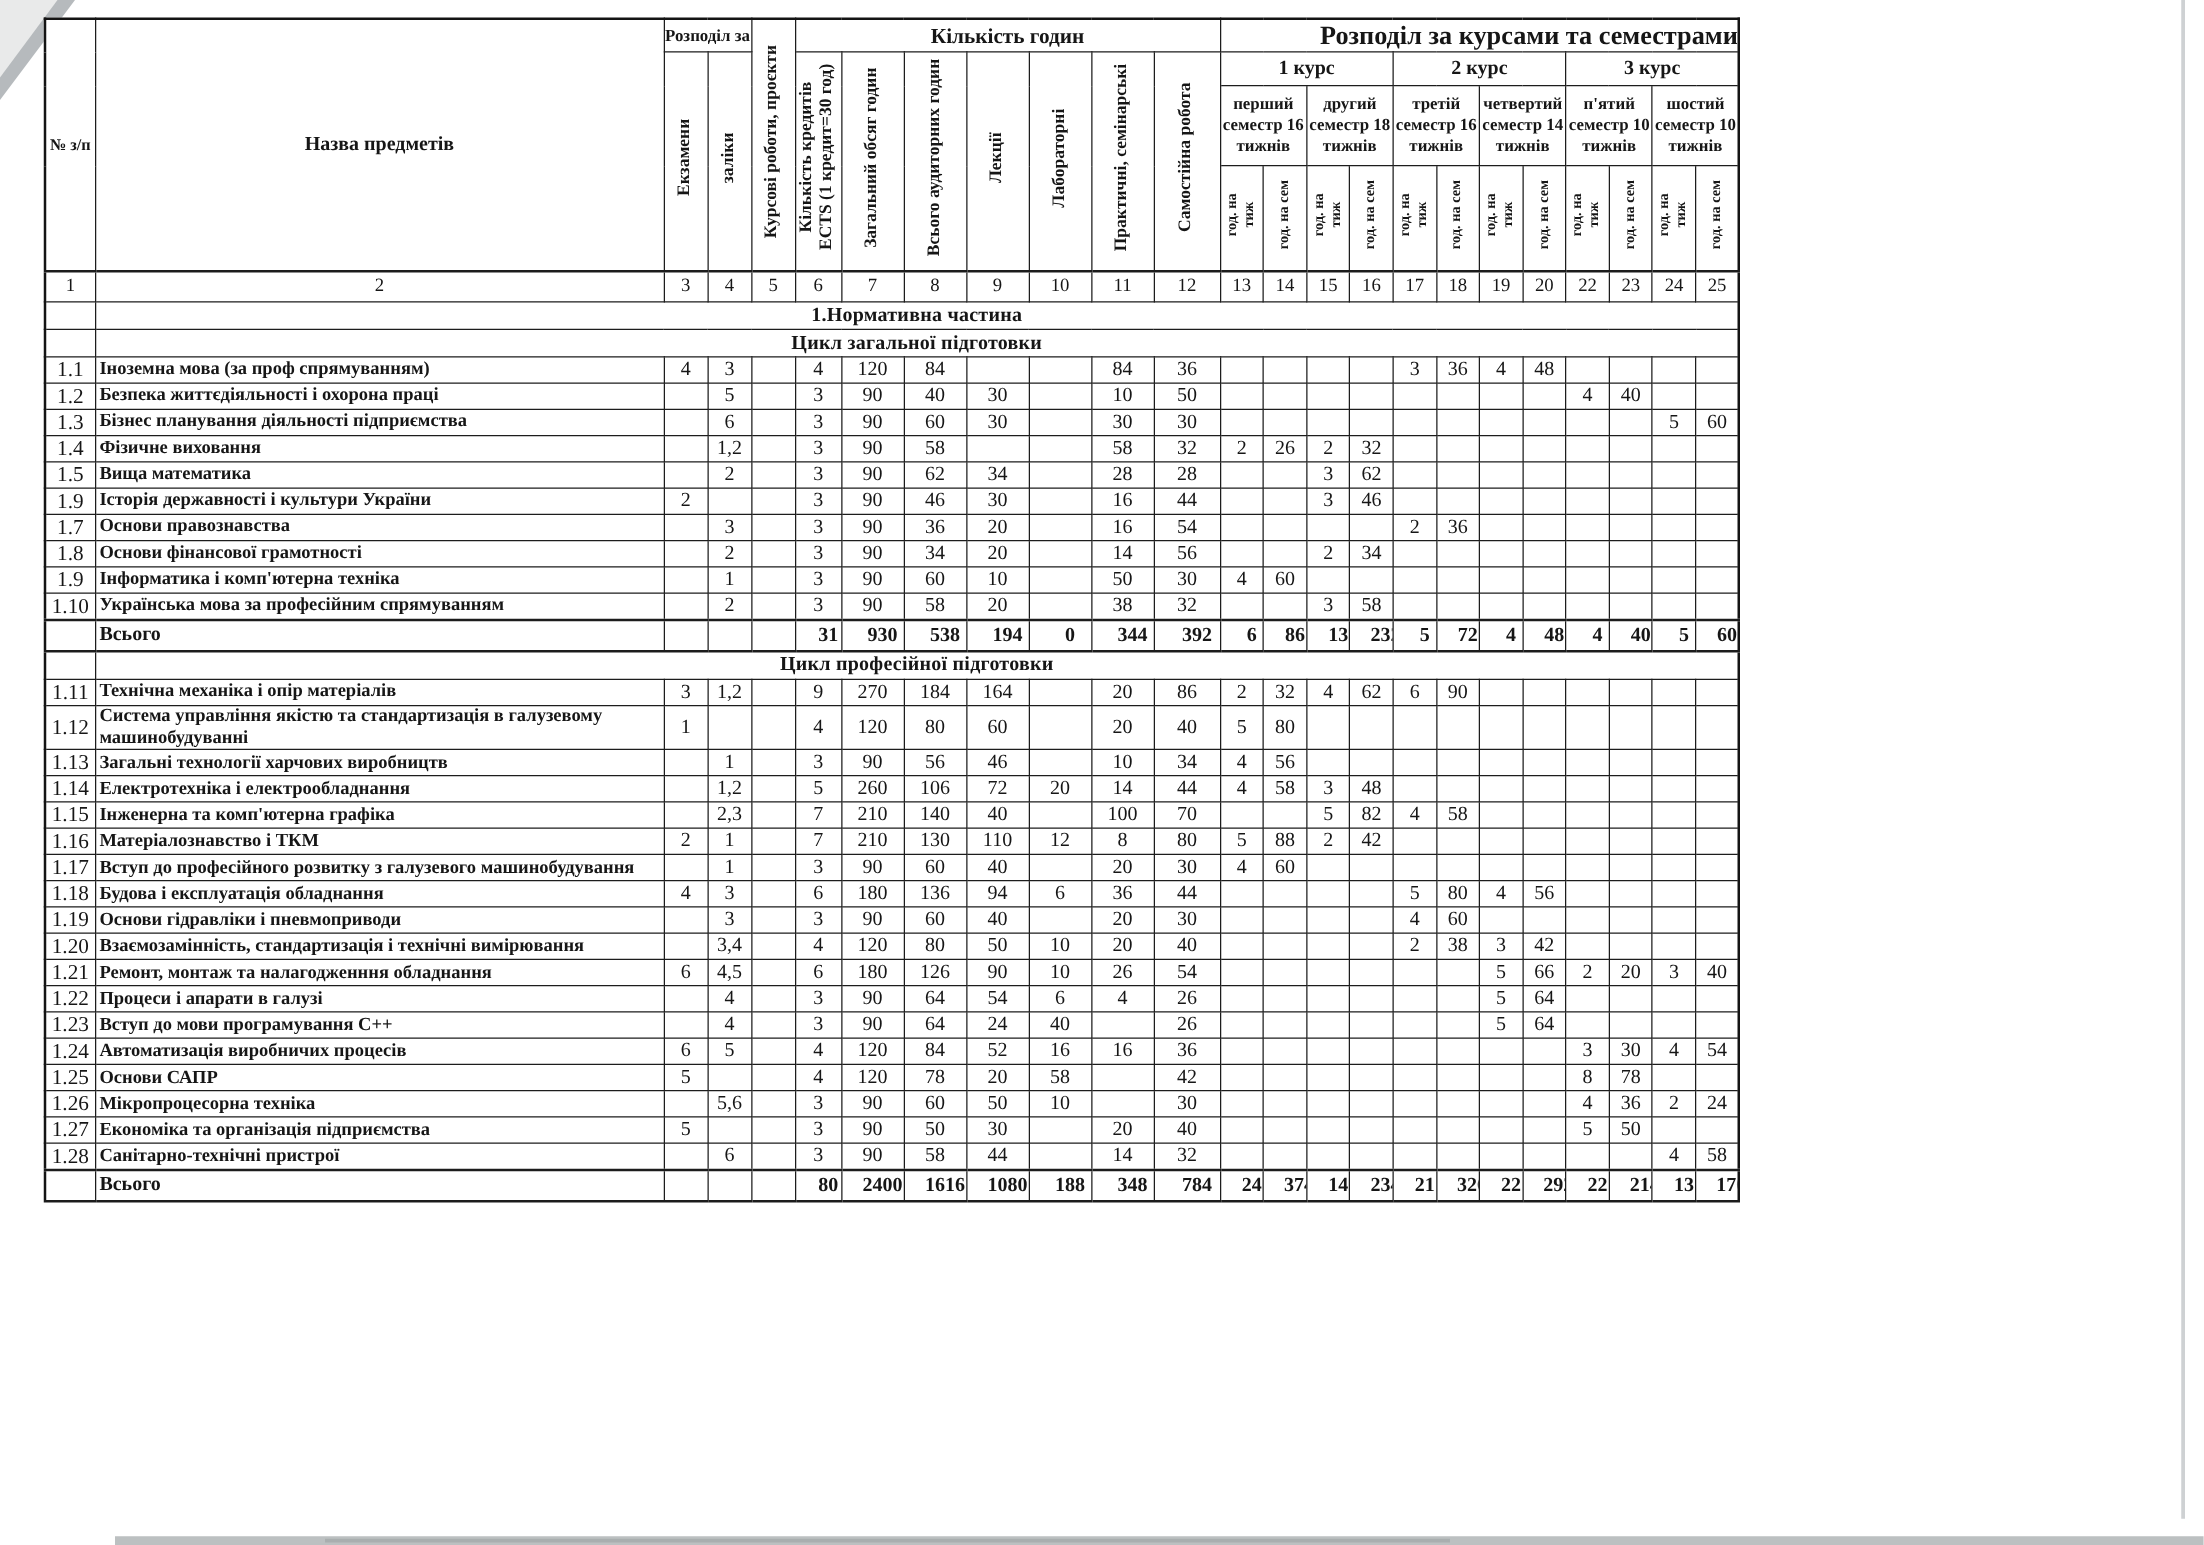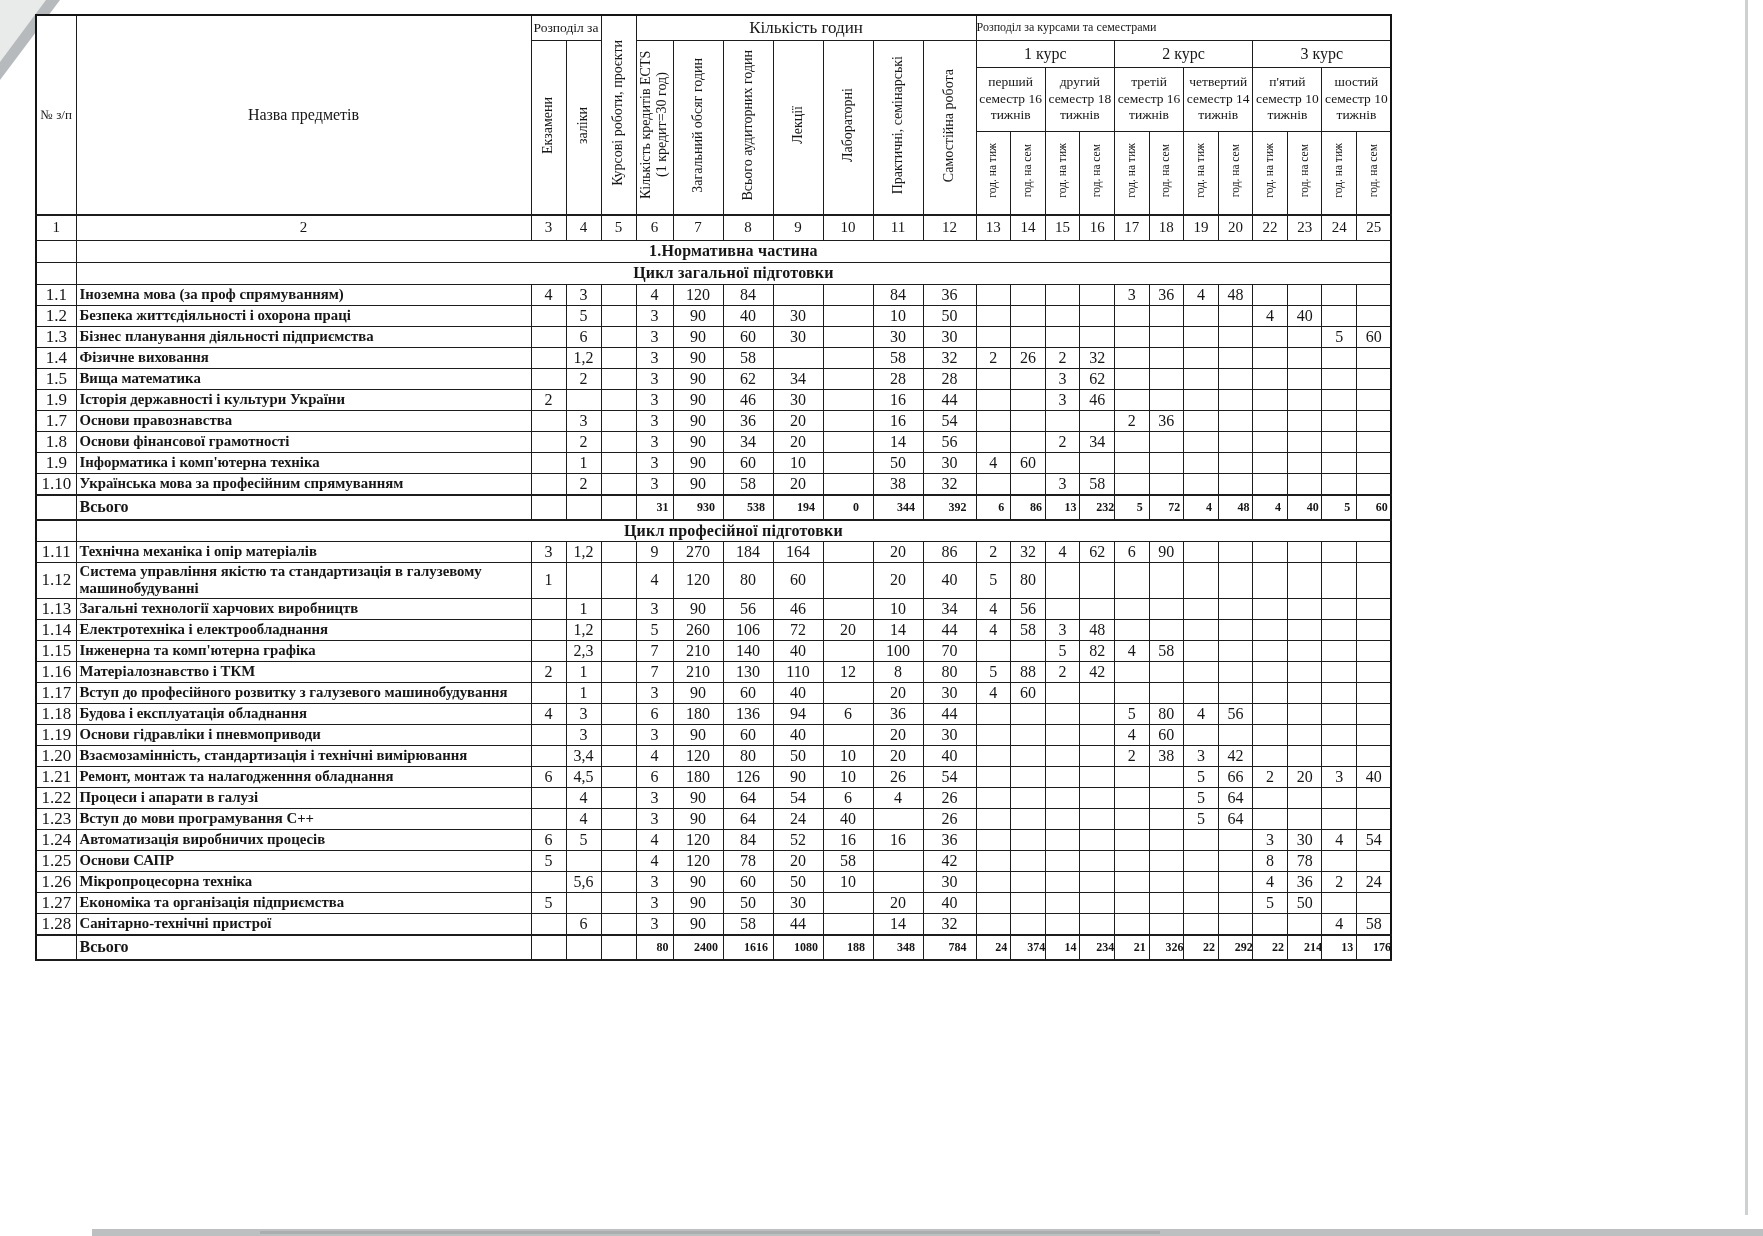--- a/index.html
+++ b/index.html
@@ -16,24 +16,24 @@
   .right-edge{position:absolute;right:15px;top:0;width:3px;height:1215px;background:#ced1d3;}
   .bottom-band{position:absolute;left:92px;bottom:0;height:7px;right:0;background:#bcc0c1;}
   .bottom-band2{position:absolute;left:260px;bottom:2px;height:3px;width:900px;background:#a9aeaf;}
 
   table.plan{
     position:absolute;left:35px;top:14px;width:1356px;
     border-collapse:collapse;table-layout:fixed;background:#fff;
     border:2.5px solid #141414;
   }
   .plan th,.plan td{border:1.4px solid #1c1c1c;padding:0;overflow:hidden;vertical-align:middle;}
-  .plan th{font-weight:normal;}
+  .plan th{font-weight:bold;}
 
   
-  .h-group{font-size:12px;text-align:left;}
+  .h-group{font-size:21px;text-align:right;}
   .h-group-b{font-size:17px;text-align:center;}
   .h-small{font-size:13.5px;text-align:center;}
   .h-course{font-size:16px;}
   .h-sem{font-size:13.5px;text-align:center;line-height:1.25;padding:0 1px;}
   .h-name{font-size:16px;text-align:center;}
   .h-nn{font-size:13px;text-align:center;}
 
   th.vt{text-align:center;}
   th.vt span{
     writing-mode:vertical-rl;transform:rotate(180deg);display:inline-block;
@@ -46,21 +46,21 @@
   tr.r-nums{height:25px;}
   tr.r-nums td{text-align:center;font-size:15px;border-top-width:2.2px;}
   tr.r-sec{height:22px;}
   td.sec{text-align:center;font-weight:bold;font-size:16px;letter-spacing:.2px;}
   tr.r-data{height:21px;}
   tr.r-total{height:25px;}
   tr.r-total td{font-weight:bold;font-size:13.5px;border-top-width:2px;border-bottom-width:2px;}
   td.cnum{text-align:center;font-size:17px;}
   td.cname{font-size:14.8px;padding:0 3px;line-height:1.18;font-weight:bold;}
   td.cval{text-align:center;font-size:16px;line-height:1;}
-  tr.r-total td.cval{font-size:12px;padding-left:16px;}
+  tr.r-total td.cval{font-size:16px;padding-left:16px;}
   tr.r-total td.cname{font-size:16px;font-weight:bold;}
 
   tr.hr1{height:25px;} tr.hr2{height:27px;} tr.hr3{height:64px;} tr.hr4{height:84px;}
 </style>
 </head>
 <body>
 
 <div class="corner-fold"></div>
 <div class="corner-fold-inner"></div>
 <div class="right-edge"></div>

